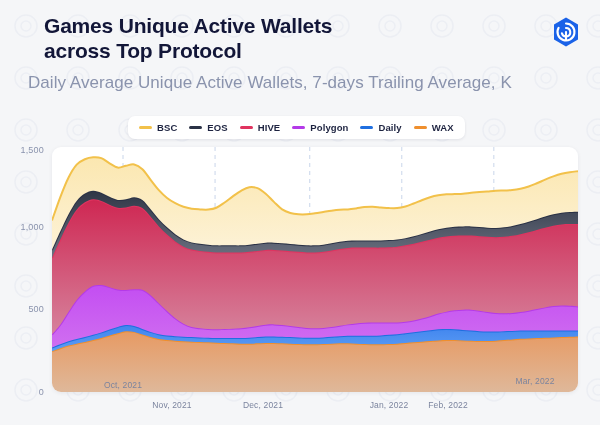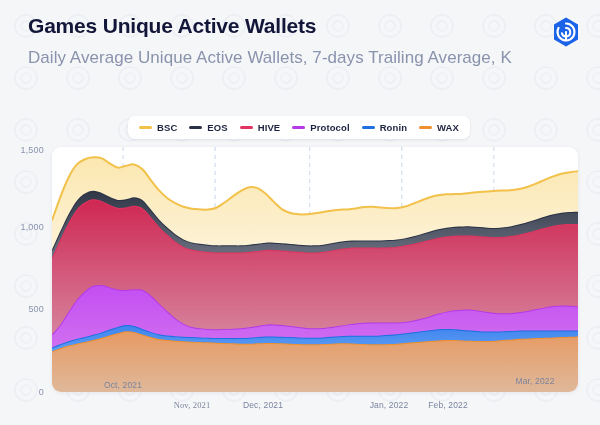--- a/index.html
+++ b/index.html
@@ -21,20 +21,21 @@
     opacity: 0.45;
     pointer-events: none;
   }
   #header { position: absolute; left: 28px; top: 14px; width: 500px; }
   #title {
     font-size: 21px;
     font-weight: bold;
     color: #121638;
     line-height: 1.18;
     letter-spacing: -0.2px;
+    margin-left: 16px;
   }
   #subtitle {
     margin-top: 9px;
     font-size: 17px;
     color: #8a93ad;
     letter-spacing: 0.05px;
   }
   #logo { position: absolute; right: 18px; top: 16px; width: 32px; height: 32px; }
 
   #legend {
@@ -94,20 +95,21 @@
           <circle cx="26" cy="26" r="5"></circle>
         </g>
       </pattern>
     </defs>
     <rect x="0" y="0" width="600" height="425" fill="url(#wmpat)"></rect>
   </svg>
 
   <div id="header">
     <div id="title">
       <span>Games Unique Active Wallets</span><br>
+      <span>across Top Protocol</span>
     </div>
     <div id="subtitle">Daily Average Unique Active Wallets, 7-days Trailing Average, K</div>
   </div>
 
   <svg id="logo" viewBox="0 0 64 64" xmlns="http://www.w3.org/2000/svg">
     <path d="M32 3 L56 17 L56 47 L32 61 L8 47 L8 17 Z" fill="#1a62e8"></path>
     <g fill="none" stroke="#ffffff" stroke-width="4.2" stroke-linecap="round">
       <path d="M32 15 a17 17 0 1 1 -14.8 8.6"></path>
       <path d="M32 24 a8.5 8.5 0 1 1 -8.2 10.7"></path>
     </g>
@@ -122,25 +124,25 @@
     <div class="legend-item">
       <span class="legend-swatch" style="background:#2b3246"></span>
       <span class="legend-label">EOS</span>
     </div>
     <div class="legend-item">
       <span class="legend-swatch" style="background:#e0335f"></span>
       <span class="legend-label">HIVE</span>
     </div>
     <div class="legend-item">
       <span class="legend-swatch" style="background:#b43ae8"></span>
-      <span class="legend-label">Protocol</span>
+      <span class="legend-label">Polygon</span>
     </div>
     <div class="legend-item">
       <span class="legend-swatch" style="background:#1f6fe0"></span>
-      <span class="legend-label">Ronin</span>
+      <span class="legend-label">Daily</span>
     </div>
     <div class="legend-item">
       <span class="legend-swatch" style="background:#ef8f2e"></span>
       <span class="legend-label">WAX</span>
     </div>
   </div>
 
   <div class="ytick" style="top:145px;">1,500</div>
   <div class="ytick" style="top:222px;">1,000</div>
   <div class="ytick" style="top:304px;">500</div>
@@ -190,19 +192,19 @@
         <path d="M 0.00 110.74 C 1.37 107.75 5.48 98.57 8.22 92.77 C 10.96 86.98 13.70 80.96 16.44 75.95 C 19.18 70.94 21.92 66.15 24.66 62.72 C 27.40 59.29 30.14 57.11 32.88 55.37 C 35.61 53.63 38.35 52.51 41.09 52.27 C 43.83 52.02 46.57 53.00 49.31 53.90 C 52.05 54.80 54.79 56.51 57.53 57.66 C 60.27 58.80 63.01 60.30 65.75 60.76 C 68.49 61.22 71.23 60.79 73.97 60.43 C 76.71 60.08 79.45 58.53 82.19 58.64 C 84.93 58.75 87.67 59.24 90.41 61.09 C 93.15 62.94 95.89 66.69 98.63 69.74 C 101.36 72.79 104.10 76.41 106.84 79.38 C 109.58 82.35 112.32 85.04 115.06 87.55 C 117.80 90.05 120.54 92.39 123.28 94.41 C 126.02 96.42 128.76 98.27 131.50 99.63 C 134.24 100.99 136.98 101.87 139.72 102.57 C 142.46 103.28 145.20 103.50 147.94 103.88 C 150.68 104.26 153.42 104.59 156.16 104.86 C 158.90 105.13 161.64 105.40 164.38 105.51 C 167.11 105.62 169.85 105.51 172.59 105.51 C 175.33 105.51 178.07 105.51 180.81 105.51 C 183.55 105.51 186.29 105.62 189.03 105.51 C 191.77 105.40 194.51 105.13 197.25 104.86 C 199.99 104.59 202.73 104.21 205.47 103.88 C 208.21 103.55 210.95 103.06 213.69 102.90 C 216.43 102.74 219.17 102.79 221.91 102.90 C 224.65 103.01 227.39 103.34 230.13 103.55 C 232.86 103.77 235.60 103.99 238.34 104.21 C 241.08 104.42 243.82 104.64 246.56 104.86 C 249.30 105.08 252.04 105.40 254.78 105.51 C 257.52 105.62 260.26 105.62 263.00 105.51 C 265.74 105.40 268.48 105.19 271.22 104.86 C 273.96 104.53 276.70 104.04 279.44 103.55 C 282.18 103.06 284.92 102.36 287.66 101.92 C 290.40 101.48 293.14 101.16 295.88 100.94 C 298.61 100.72 301.35 100.67 304.09 100.61 C 306.83 100.56 309.57 100.61 312.31 100.61 C 315.05 100.61 317.79 100.61 320.53 100.61 C 323.27 100.61 326.01 100.67 328.75 100.61 C 331.49 100.56 334.23 100.45 336.97 100.29 C 339.71 100.12 342.45 99.96 345.19 99.63 C 347.93 99.31 350.67 98.82 353.41 98.33 C 356.15 97.84 358.89 97.29 361.63 96.69 C 364.36 96.09 367.10 95.39 369.84 94.73 C 372.58 94.08 375.32 93.43 378.06 92.77 C 380.80 92.12 383.54 91.36 386.28 90.81 C 389.02 90.27 391.76 89.83 394.50 89.51 C 397.24 89.18 399.98 89.02 402.72 88.85 C 405.46 88.69 408.20 88.58 410.94 88.53 C 413.68 88.47 416.42 88.42 419.16 88.53 C 421.90 88.64 424.64 88.96 427.38 89.18 C 430.11 89.40 432.85 89.67 435.59 89.83 C 438.33 90.00 441.07 90.16 443.81 90.16 C 446.55 90.16 449.29 90.05 452.03 89.83 C 454.77 89.62 457.51 89.29 460.25 88.85 C 462.99 88.42 465.73 87.82 468.47 87.22 C 471.21 86.62 473.95 85.97 476.69 85.26 C 479.43 84.55 482.17 83.74 484.91 82.97 C 487.65 82.21 490.39 81.39 493.13 80.69 C 495.86 79.98 498.60 79.27 501.34 78.73 C 504.08 78.18 506.82 77.69 509.56 77.42 C 512.30 77.15 515.04 77.15 517.78 77.09 C 520.52 77.04 524.63 77.09 526.00 77.09 L 526.00 159.41 C 524.63 159.30 520.52 158.92 517.78 158.76 C 515.04 158.60 512.30 158.38 509.56 158.43 C 506.82 158.49 504.08 158.76 501.34 159.09 C 498.60 159.41 495.86 159.90 493.13 160.39 C 490.39 160.88 487.65 161.48 484.91 162.03 C 482.17 162.57 479.43 163.17 476.69 163.66 C 473.95 164.15 471.21 164.59 468.47 164.97 C 465.73 165.35 462.99 165.73 460.25 165.95 C 457.51 166.16 454.77 166.27 452.03 166.27 C 449.29 166.27 446.55 166.16 443.81 165.95 C 441.07 165.73 438.33 165.35 435.59 164.97 C 432.85 164.59 430.11 164.04 427.38 163.66 C 424.64 163.28 421.90 162.84 419.16 162.68 C 416.42 162.52 413.68 162.57 410.94 162.68 C 408.20 162.79 405.46 163.01 402.72 163.33 C 399.98 163.66 397.24 164.10 394.50 164.64 C 391.76 165.18 389.02 165.84 386.28 166.60 C 383.54 167.36 380.80 168.40 378.06 169.21 C 375.32 170.03 372.58 170.79 369.84 171.50 C 367.10 172.21 364.36 172.92 361.63 173.46 C 358.89 174.00 356.15 174.44 353.41 174.77 C 350.67 175.09 347.93 175.31 345.19 175.42 C 342.45 175.53 339.71 175.42 336.97 175.42 C 334.23 175.42 331.49 175.42 328.75 175.42 C 326.01 175.42 323.27 175.37 320.53 175.42 C 317.79 175.47 315.05 175.58 312.31 175.75 C 309.57 175.91 306.83 176.13 304.09 176.40 C 301.35 176.67 298.61 177.00 295.88 177.38 C 293.14 177.76 290.40 178.25 287.66 178.69 C 284.92 179.12 282.18 179.61 279.44 179.99 C 276.70 180.37 273.96 180.76 271.22 180.97 C 268.48 181.19 265.74 181.30 263.00 181.30 C 260.26 181.30 257.52 181.19 254.78 180.97 C 252.04 180.76 249.30 180.32 246.56 179.99 C 243.82 179.67 241.08 179.34 238.34 179.01 C 235.60 178.69 232.86 178.31 230.13 178.03 C 227.39 177.76 224.65 177.43 221.91 177.38 C 219.17 177.33 216.43 177.43 213.69 177.71 C 210.95 177.98 208.21 178.58 205.47 179.01 C 202.73 179.45 199.99 179.94 197.25 180.32 C 194.51 180.70 191.77 181.08 189.03 181.30 C 186.29 181.52 183.55 181.52 180.81 181.63 C 178.07 181.74 175.33 181.84 172.59 181.95 C 169.85 182.06 167.11 182.28 164.38 182.28 C 161.64 182.28 158.90 182.12 156.16 181.95 C 153.42 181.79 150.68 181.63 147.94 181.30 C 145.20 180.97 142.46 180.76 139.72 179.99 C 136.98 179.23 134.24 178.20 131.50 176.73 C 128.76 175.26 126.02 173.30 123.28 171.17 C 120.54 169.05 117.80 166.49 115.06 163.99 C 112.32 161.48 109.58 158.79 106.84 156.15 C 104.10 153.51 101.36 150.38 98.63 148.14 C 95.89 145.91 93.15 143.73 90.41 142.75 C 87.67 141.77 84.93 142.24 82.19 142.26 C 79.45 142.29 76.71 142.89 73.97 142.92 C 71.23 142.94 68.49 142.89 65.75 142.43 C 63.01 141.96 60.27 140.88 57.53 140.14 C 54.79 139.40 52.05 138.23 49.31 138.02 C 46.57 137.80 43.83 137.77 41.09 138.83 C 38.35 139.89 35.61 142.05 32.88 144.39 C 30.14 146.73 27.40 149.45 24.66 152.88 C 21.92 156.31 19.18 160.83 16.44 164.97 C 13.70 169.10 10.96 173.95 8.22 177.71 C 5.48 181.46 1.37 185.87 0.00 187.51 Z" fill="url(#grad3)"></path>
         <path d="M 0.00 110.74 C 1.37 107.75 5.48 98.57 8.22 92.77 C 10.96 86.98 13.70 80.96 16.44 75.95 C 19.18 70.94 21.92 66.15 24.66 62.72 C 27.40 59.29 30.14 57.11 32.88 55.37 C 35.61 53.63 38.35 52.51 41.09 52.27 C 43.83 52.02 46.57 53.00 49.31 53.90 C 52.05 54.80 54.79 56.51 57.53 57.66 C 60.27 58.80 63.01 60.30 65.75 60.76 C 68.49 61.22 71.23 60.79 73.97 60.43 C 76.71 60.08 79.45 58.53 82.19 58.64 C 84.93 58.75 87.67 59.24 90.41 61.09 C 93.15 62.94 95.89 66.69 98.63 69.74 C 101.36 72.79 104.10 76.41 106.84 79.38 C 109.58 82.35 112.32 85.04 115.06 87.55 C 117.80 90.05 120.54 92.39 123.28 94.41 C 126.02 96.42 128.76 98.27 131.50 99.63 C 134.24 100.99 136.98 101.87 139.72 102.57 C 142.46 103.28 145.20 103.50 147.94 103.88 C 150.68 104.26 153.42 104.59 156.16 104.86 C 158.90 105.13 161.64 105.40 164.38 105.51 C 167.11 105.62 169.85 105.51 172.59 105.51 C 175.33 105.51 178.07 105.51 180.81 105.51 C 183.55 105.51 186.29 105.62 189.03 105.51 C 191.77 105.40 194.51 105.13 197.25 104.86 C 199.99 104.59 202.73 104.21 205.47 103.88 C 208.21 103.55 210.95 103.06 213.69 102.90 C 216.43 102.74 219.17 102.79 221.91 102.90 C 224.65 103.01 227.39 103.34 230.13 103.55 C 232.86 103.77 235.60 103.99 238.34 104.21 C 241.08 104.42 243.82 104.64 246.56 104.86 C 249.30 105.08 252.04 105.40 254.78 105.51 C 257.52 105.62 260.26 105.62 263.00 105.51 C 265.74 105.40 268.48 105.19 271.22 104.86 C 273.96 104.53 276.70 104.04 279.44 103.55 C 282.18 103.06 284.92 102.36 287.66 101.92 C 290.40 101.48 293.14 101.16 295.88 100.94 C 298.61 100.72 301.35 100.67 304.09 100.61 C 306.83 100.56 309.57 100.61 312.31 100.61 C 315.05 100.61 317.79 100.61 320.53 100.61 C 323.27 100.61 326.01 100.67 328.75 100.61 C 331.49 100.56 334.23 100.45 336.97 100.29 C 339.71 100.12 342.45 99.96 345.19 99.63 C 347.93 99.31 350.67 98.82 353.41 98.33 C 356.15 97.84 358.89 97.29 361.63 96.69 C 364.36 96.09 367.10 95.39 369.84 94.73 C 372.58 94.08 375.32 93.43 378.06 92.77 C 380.80 92.12 383.54 91.36 386.28 90.81 C 389.02 90.27 391.76 89.83 394.50 89.51 C 397.24 89.18 399.98 89.02 402.72 88.85 C 405.46 88.69 408.20 88.58 410.94 88.53 C 413.68 88.47 416.42 88.42 419.16 88.53 C 421.90 88.64 424.64 88.96 427.38 89.18 C 430.11 89.40 432.85 89.67 435.59 89.83 C 438.33 90.00 441.07 90.16 443.81 90.16 C 446.55 90.16 449.29 90.05 452.03 89.83 C 454.77 89.62 457.51 89.29 460.25 88.85 C 462.99 88.42 465.73 87.82 468.47 87.22 C 471.21 86.62 473.95 85.97 476.69 85.26 C 479.43 84.55 482.17 83.74 484.91 82.97 C 487.65 82.21 490.39 81.39 493.13 80.69 C 495.86 79.98 498.60 79.27 501.34 78.73 C 504.08 78.18 506.82 77.69 509.56 77.42 C 512.30 77.15 515.04 77.15 517.78 77.09 C 520.52 77.04 524.63 77.09 526.00 77.09" fill="none" stroke="#e0335f" stroke-width="2" stroke-linejoin="round"></path>
         <path d="M 0.00 102.90 C 1.37 99.85 5.48 90.51 8.22 84.61 C 10.96 78.70 13.70 72.57 16.44 67.46 C 19.18 62.34 21.92 57.38 24.66 53.90 C 27.40 50.42 30.14 48.24 32.88 46.55 C 35.61 44.86 38.35 43.91 41.09 43.77 C 43.83 43.64 46.57 44.73 49.31 45.73 C 52.05 46.74 54.79 48.62 57.53 49.82 C 60.27 51.01 63.01 52.51 65.75 52.92 C 68.49 53.33 71.23 52.73 73.97 52.27 C 76.71 51.80 79.45 50.03 82.19 50.14 C 84.93 50.25 87.67 50.91 90.41 52.92 C 93.15 54.93 95.89 59.02 98.63 62.23 C 101.36 65.44 104.10 69.17 106.84 72.19 C 109.58 75.21 112.32 77.86 115.06 80.36 C 117.80 82.86 120.54 85.21 123.28 87.22 C 126.02 89.23 128.76 91.09 131.50 92.45 C 134.24 93.81 136.98 94.68 139.72 95.39 C 142.46 96.09 145.20 96.31 147.94 96.69 C 150.68 97.07 153.42 97.40 156.16 97.67 C 158.90 97.95 161.64 98.22 164.38 98.33 C 167.11 98.44 169.85 98.33 172.59 98.33 C 175.33 98.33 178.07 98.33 180.81 98.33 C 183.55 98.33 186.29 98.44 189.03 98.33 C 191.77 98.22 194.51 97.95 197.25 97.67 C 199.99 97.40 202.73 97.02 205.47 96.69 C 208.21 96.37 210.95 95.88 213.69 95.71 C 216.43 95.55 219.17 95.60 221.91 95.71 C 224.65 95.82 227.39 96.15 230.13 96.37 C 232.86 96.58 235.60 96.80 238.34 97.02 C 241.08 97.24 243.82 97.46 246.56 97.67 C 249.30 97.89 252.04 98.22 254.78 98.33 C 257.52 98.44 260.26 98.44 263.00 98.33 C 265.74 98.22 268.48 98.00 271.22 97.67 C 273.96 97.35 276.70 96.86 279.44 96.37 C 282.18 95.88 284.92 95.17 287.66 94.73 C 290.40 94.30 293.14 93.97 295.88 93.75 C 298.61 93.54 301.35 93.48 304.09 93.43 C 306.83 93.37 309.57 93.43 312.31 93.43 C 315.05 93.43 317.79 93.43 320.53 93.43 C 323.27 93.43 326.01 93.48 328.75 93.43 C 331.49 93.37 334.23 93.26 336.97 93.10 C 339.71 92.94 342.45 92.77 345.19 92.45 C 347.93 92.12 350.67 91.68 353.41 91.14 C 356.15 90.60 358.89 89.89 361.63 89.18 C 364.36 88.47 367.10 87.66 369.84 86.89 C 372.58 86.13 375.32 85.37 378.06 84.61 C 380.80 83.84 383.54 82.97 386.28 82.32 C 389.02 81.67 391.76 81.12 394.50 80.69 C 397.24 80.25 399.98 79.92 402.72 79.71 C 405.46 79.49 408.20 79.43 410.94 79.38 C 413.68 79.33 416.42 79.27 419.16 79.38 C 421.90 79.49 424.64 79.82 427.38 80.03 C 430.11 80.25 432.85 80.52 435.59 80.69 C 438.33 80.85 441.07 81.07 443.81 81.01 C 446.55 80.96 449.29 80.69 452.03 80.36 C 454.77 80.03 457.51 79.60 460.25 79.05 C 462.99 78.51 465.73 77.80 468.47 77.09 C 471.21 76.39 473.95 75.62 476.69 74.81 C 479.43 73.99 482.17 73.06 484.91 72.19 C 487.65 71.32 490.39 70.40 493.13 69.58 C 495.86 68.76 498.60 67.95 501.34 67.29 C 504.08 66.64 506.82 66.04 509.56 65.66 C 512.30 65.28 515.04 65.17 517.78 65.01 C 520.52 64.84 524.63 64.73 526.00 64.68 L 526.00 77.09 C 524.63 77.09 520.52 77.04 517.78 77.09 C 515.04 77.15 512.30 77.15 509.56 77.42 C 506.82 77.69 504.08 78.18 501.34 78.73 C 498.60 79.27 495.86 79.98 493.13 80.69 C 490.39 81.39 487.65 82.21 484.91 82.97 C 482.17 83.74 479.43 84.55 476.69 85.26 C 473.95 85.97 471.21 86.62 468.47 87.22 C 465.73 87.82 462.99 88.42 460.25 88.85 C 457.51 89.29 454.77 89.62 452.03 89.83 C 449.29 90.05 446.55 90.16 443.81 90.16 C 441.07 90.16 438.33 90.00 435.59 89.83 C 432.85 89.67 430.11 89.40 427.38 89.18 C 424.64 88.96 421.90 88.64 419.16 88.53 C 416.42 88.42 413.68 88.47 410.94 88.53 C 408.20 88.58 405.46 88.69 402.72 88.85 C 399.98 89.02 397.24 89.18 394.50 89.51 C 391.76 89.83 389.02 90.27 386.28 90.81 C 383.54 91.36 380.80 92.12 378.06 92.77 C 375.32 93.43 372.58 94.08 369.84 94.73 C 367.10 95.39 364.36 96.09 361.63 96.69 C 358.89 97.29 356.15 97.84 353.41 98.33 C 350.67 98.82 347.93 99.31 345.19 99.63 C 342.45 99.96 339.71 100.12 336.97 100.29 C 334.23 100.45 331.49 100.56 328.75 100.61 C 326.01 100.67 323.27 100.61 320.53 100.61 C 317.79 100.61 315.05 100.61 312.31 100.61 C 309.57 100.61 306.83 100.56 304.09 100.61 C 301.35 100.67 298.61 100.72 295.88 100.94 C 293.14 101.16 290.40 101.48 287.66 101.92 C 284.92 102.36 282.18 103.06 279.44 103.55 C 276.70 104.04 273.96 104.53 271.22 104.86 C 268.48 105.19 265.74 105.40 263.00 105.51 C 260.26 105.62 257.52 105.62 254.78 105.51 C 252.04 105.40 249.30 105.08 246.56 104.86 C 243.82 104.64 241.08 104.42 238.34 104.21 C 235.60 103.99 232.86 103.77 230.13 103.55 C 227.39 103.34 224.65 103.01 221.91 102.90 C 219.17 102.79 216.43 102.74 213.69 102.90 C 210.95 103.06 208.21 103.55 205.47 103.88 C 202.73 104.21 199.99 104.59 197.25 104.86 C 194.51 105.13 191.77 105.40 189.03 105.51 C 186.29 105.62 183.55 105.51 180.81 105.51 C 178.07 105.51 175.33 105.51 172.59 105.51 C 169.85 105.51 167.11 105.62 164.38 105.51 C 161.64 105.40 158.90 105.13 156.16 104.86 C 153.42 104.59 150.68 104.26 147.94 103.88 C 145.20 103.50 142.46 103.28 139.72 102.57 C 136.98 101.87 134.24 100.99 131.50 99.63 C 128.76 98.27 126.02 96.42 123.28 94.41 C 120.54 92.39 117.80 90.05 115.06 87.55 C 112.32 85.04 109.58 82.35 106.84 79.38 C 104.10 76.41 101.36 72.79 98.63 69.74 C 95.89 66.69 93.15 62.94 90.41 61.09 C 87.67 59.24 84.93 58.75 82.19 58.64 C 79.45 58.53 76.71 60.08 73.97 60.43 C 71.23 60.79 68.49 61.22 65.75 60.76 C 63.01 60.30 60.27 58.80 57.53 57.66 C 54.79 56.51 52.05 54.80 49.31 53.90 C 46.57 53.00 43.83 52.02 41.09 52.27 C 38.35 52.51 35.61 53.63 32.88 55.37 C 30.14 57.11 27.40 59.29 24.66 62.72 C 21.92 66.15 19.18 70.94 16.44 75.95 C 13.70 80.96 10.96 86.98 8.22 92.77 C 5.48 98.57 1.37 107.75 0.00 110.74 Z" fill="url(#grad4)"></path>
         <path d="M 0.00 102.90 C 1.37 99.85 5.48 90.51 8.22 84.61 C 10.96 78.70 13.70 72.57 16.44 67.46 C 19.18 62.34 21.92 57.38 24.66 53.90 C 27.40 50.42 30.14 48.24 32.88 46.55 C 35.61 44.86 38.35 43.91 41.09 43.77 C 43.83 43.64 46.57 44.73 49.31 45.73 C 52.05 46.74 54.79 48.62 57.53 49.82 C 60.27 51.01 63.01 52.51 65.75 52.92 C 68.49 53.33 71.23 52.73 73.97 52.27 C 76.71 51.80 79.45 50.03 82.19 50.14 C 84.93 50.25 87.67 50.91 90.41 52.92 C 93.15 54.93 95.89 59.02 98.63 62.23 C 101.36 65.44 104.10 69.17 106.84 72.19 C 109.58 75.21 112.32 77.86 115.06 80.36 C 117.80 82.86 120.54 85.21 123.28 87.22 C 126.02 89.23 128.76 91.09 131.50 92.45 C 134.24 93.81 136.98 94.68 139.72 95.39 C 142.46 96.09 145.20 96.31 147.94 96.69 C 150.68 97.07 153.42 97.40 156.16 97.67 C 158.90 97.95 161.64 98.22 164.38 98.33 C 167.11 98.44 169.85 98.33 172.59 98.33 C 175.33 98.33 178.07 98.33 180.81 98.33 C 183.55 98.33 186.29 98.44 189.03 98.33 C 191.77 98.22 194.51 97.95 197.25 97.67 C 199.99 97.40 202.73 97.02 205.47 96.69 C 208.21 96.37 210.95 95.88 213.69 95.71 C 216.43 95.55 219.17 95.60 221.91 95.71 C 224.65 95.82 227.39 96.15 230.13 96.37 C 232.86 96.58 235.60 96.80 238.34 97.02 C 241.08 97.24 243.82 97.46 246.56 97.67 C 249.30 97.89 252.04 98.22 254.78 98.33 C 257.52 98.44 260.26 98.44 263.00 98.33 C 265.74 98.22 268.48 98.00 271.22 97.67 C 273.96 97.35 276.70 96.86 279.44 96.37 C 282.18 95.88 284.92 95.17 287.66 94.73 C 290.40 94.30 293.14 93.97 295.88 93.75 C 298.61 93.54 301.35 93.48 304.09 93.43 C 306.83 93.37 309.57 93.43 312.31 93.43 C 315.05 93.43 317.79 93.43 320.53 93.43 C 323.27 93.43 326.01 93.48 328.75 93.43 C 331.49 93.37 334.23 93.26 336.97 93.10 C 339.71 92.94 342.45 92.77 345.19 92.45 C 347.93 92.12 350.67 91.68 353.41 91.14 C 356.15 90.60 358.89 89.89 361.63 89.18 C 364.36 88.47 367.10 87.66 369.84 86.89 C 372.58 86.13 375.32 85.37 378.06 84.61 C 380.80 83.84 383.54 82.97 386.28 82.32 C 389.02 81.67 391.76 81.12 394.50 80.69 C 397.24 80.25 399.98 79.92 402.72 79.71 C 405.46 79.49 408.20 79.43 410.94 79.38 C 413.68 79.33 416.42 79.27 419.16 79.38 C 421.90 79.49 424.64 79.82 427.38 80.03 C 430.11 80.25 432.85 80.52 435.59 80.69 C 438.33 80.85 441.07 81.07 443.81 81.01 C 446.55 80.96 449.29 80.69 452.03 80.36 C 454.77 80.03 457.51 79.60 460.25 79.05 C 462.99 78.51 465.73 77.80 468.47 77.09 C 471.21 76.39 473.95 75.62 476.69 74.81 C 479.43 73.99 482.17 73.06 484.91 72.19 C 487.65 71.32 490.39 70.40 493.13 69.58 C 495.86 68.76 498.60 67.95 501.34 67.29 C 504.08 66.64 506.82 66.04 509.56 65.66 C 512.30 65.28 515.04 65.17 517.78 65.01 C 520.52 64.84 524.63 64.73 526.00 64.68" fill="none" stroke="#2b3246" stroke-width="2" stroke-linejoin="round"></path>
         <path d="M 0.00 73.50 C 1.37 69.63 5.48 57.44 8.22 50.31 C 10.96 43.17 13.70 36.15 16.44 30.71 C 19.18 25.26 21.92 20.72 24.66 17.64 C 27.40 14.56 30.14 13.47 32.88 12.25 C 35.61 11.03 38.35 10.48 41.09 10.29 C 43.83 10.10 46.57 10.10 49.31 11.11 C 52.05 12.11 54.79 14.75 57.53 16.33 C 60.27 17.91 63.01 20.17 65.75 20.58 C 68.49 20.99 71.23 19.30 73.97 18.78 C 76.71 18.27 79.45 16.90 82.19 17.48 C 84.93 18.05 87.67 19.65 90.41 22.21 C 93.15 24.77 95.89 29.35 98.63 32.83 C 101.36 36.31 104.10 40.10 106.84 43.12 C 109.58 46.14 112.32 48.78 115.06 50.96 C 117.80 53.14 120.54 54.72 123.28 56.19 C 126.02 57.66 128.76 58.85 131.50 59.78 C 134.24 60.71 136.98 61.30 139.72 61.74 C 142.46 62.18 145.20 62.26 147.94 62.39 C 150.68 62.53 153.42 62.83 156.16 62.56 C 158.90 62.28 161.64 61.93 164.38 60.76 C 167.11 59.59 169.85 57.44 172.59 55.53 C 175.33 53.63 178.07 51.29 180.81 49.33 C 183.55 47.37 186.29 45.30 189.03 43.77 C 191.77 42.25 194.51 40.62 197.25 40.18 C 199.99 39.74 202.73 40.07 205.47 41.16 C 208.21 42.25 210.95 44.43 213.69 46.71 C 216.43 49.00 219.17 52.27 221.91 54.88 C 224.65 57.49 227.39 60.54 230.13 62.39 C 232.86 64.24 235.60 65.17 238.34 65.99 C 241.08 66.80 243.82 67.08 246.56 67.29 C 249.30 67.51 252.04 67.46 254.78 67.29 C 257.52 67.13 260.26 66.69 263.00 66.31 C 265.74 65.93 268.48 65.44 271.22 65.01 C 273.96 64.57 276.70 64.08 279.44 63.70 C 282.18 63.32 284.92 62.94 287.66 62.72 C 290.40 62.50 293.14 62.61 295.88 62.39 C 298.61 62.18 301.35 61.79 304.09 61.41 C 306.83 61.03 309.57 60.38 312.31 60.11 C 315.05 59.83 317.79 59.73 320.53 59.78 C 323.27 59.83 326.01 60.22 328.75 60.43 C 331.49 60.65 334.23 60.98 336.97 61.09 C 339.71 61.20 342.45 61.36 345.19 61.09 C 347.93 60.81 350.67 60.22 353.41 59.45 C 356.15 58.69 358.89 57.55 361.63 56.51 C 364.36 55.48 367.10 54.28 369.84 53.25 C 372.58 52.21 375.32 51.12 378.06 50.31 C 380.80 49.49 383.54 48.84 386.28 48.35 C 389.02 47.86 391.76 47.58 394.50 47.37 C 397.24 47.15 399.98 47.15 402.72 47.04 C 405.46 46.93 408.20 46.93 410.94 46.71 C 413.68 46.50 416.42 46.01 419.16 45.73 C 421.90 45.46 424.64 45.30 427.38 45.08 C 430.11 44.86 432.85 44.64 435.59 44.43 C 438.33 44.21 441.07 43.94 443.81 43.77 C 446.55 43.61 449.29 43.56 452.03 43.45 C 454.77 43.34 457.51 43.39 460.25 43.12 C 462.99 42.85 465.73 42.41 468.47 41.81 C 471.21 41.21 473.95 40.45 476.69 39.53 C 479.43 38.60 482.17 37.40 484.91 36.26 C 487.65 35.12 490.39 33.81 493.13 32.67 C 495.86 31.52 498.60 30.38 501.34 29.40 C 504.08 28.42 506.82 27.49 509.56 26.79 C 512.30 26.08 515.04 25.59 517.78 25.15 C 520.52 24.72 524.63 24.34 526.00 24.17 L 526.00 64.68 C 524.63 64.73 520.52 64.84 517.78 65.01 C 515.04 65.17 512.30 65.28 509.56 65.66 C 506.82 66.04 504.08 66.64 501.34 67.29 C 498.60 67.95 495.86 68.76 493.13 69.58 C 490.39 70.40 487.65 71.32 484.91 72.19 C 482.17 73.06 479.43 73.99 476.69 74.81 C 473.95 75.62 471.21 76.39 468.47 77.09 C 465.73 77.80 462.99 78.51 460.25 79.05 C 457.51 79.60 454.77 80.03 452.03 80.36 C 449.29 80.69 446.55 80.96 443.81 81.01 C 441.07 81.07 438.33 80.85 435.59 80.69 C 432.85 80.52 430.11 80.25 427.38 80.03 C 424.64 79.82 421.90 79.49 419.16 79.38 C 416.42 79.27 413.68 79.33 410.94 79.38 C 408.20 79.43 405.46 79.49 402.72 79.71 C 399.98 79.92 397.24 80.25 394.50 80.69 C 391.76 81.12 389.02 81.67 386.28 82.32 C 383.54 82.97 380.80 83.84 378.06 84.61 C 375.32 85.37 372.58 86.13 369.84 86.89 C 367.10 87.66 364.36 88.47 361.63 89.18 C 358.89 89.89 356.15 90.60 353.41 91.14 C 350.67 91.68 347.93 92.12 345.19 92.45 C 342.45 92.77 339.71 92.94 336.97 93.10 C 334.23 93.26 331.49 93.37 328.75 93.43 C 326.01 93.48 323.27 93.43 320.53 93.43 C 317.79 93.43 315.05 93.43 312.31 93.43 C 309.57 93.43 306.83 93.37 304.09 93.43 C 301.35 93.48 298.61 93.54 295.88 93.75 C 293.14 93.97 290.40 94.30 287.66 94.73 C 284.92 95.17 282.18 95.88 279.44 96.37 C 276.70 96.86 273.96 97.35 271.22 97.67 C 268.48 98.00 265.74 98.22 263.00 98.33 C 260.26 98.44 257.52 98.44 254.78 98.33 C 252.04 98.22 249.30 97.89 246.56 97.67 C 243.82 97.46 241.08 97.24 238.34 97.02 C 235.60 96.80 232.86 96.58 230.13 96.37 C 227.39 96.15 224.65 95.82 221.91 95.71 C 219.17 95.60 216.43 95.55 213.69 95.71 C 210.95 95.88 208.21 96.37 205.47 96.69 C 202.73 97.02 199.99 97.40 197.25 97.67 C 194.51 97.95 191.77 98.22 189.03 98.33 C 186.29 98.44 183.55 98.33 180.81 98.33 C 178.07 98.33 175.33 98.33 172.59 98.33 C 169.85 98.33 167.11 98.44 164.38 98.33 C 161.64 98.22 158.90 97.95 156.16 97.67 C 153.42 97.40 150.68 97.07 147.94 96.69 C 145.20 96.31 142.46 96.09 139.72 95.39 C 136.98 94.68 134.24 93.81 131.50 92.45 C 128.76 91.09 126.02 89.23 123.28 87.22 C 120.54 85.21 117.80 82.86 115.06 80.36 C 112.32 77.86 109.58 75.21 106.84 72.19 C 104.10 69.17 101.36 65.44 98.63 62.23 C 95.89 59.02 93.15 54.93 90.41 52.92 C 87.67 50.91 84.93 50.25 82.19 50.14 C 79.45 50.03 76.71 51.80 73.97 52.27 C 71.23 52.73 68.49 53.33 65.75 52.92 C 63.01 52.51 60.27 51.01 57.53 49.82 C 54.79 48.62 52.05 46.74 49.31 45.73 C 46.57 44.73 43.83 43.64 41.09 43.77 C 38.35 43.91 35.61 44.86 32.88 46.55 C 30.14 48.24 27.40 50.42 24.66 53.90 C 21.92 57.38 19.18 62.34 16.44 67.46 C 13.70 72.57 10.96 78.70 8.22 84.61 C 5.48 90.51 1.37 99.85 0.00 102.90 Z" fill="url(#grad5)"></path>
         <path d="M 0.00 73.50 C 1.37 69.63 5.48 57.44 8.22 50.31 C 10.96 43.17 13.70 36.15 16.44 30.71 C 19.18 25.26 21.92 20.72 24.66 17.64 C 27.40 14.56 30.14 13.47 32.88 12.25 C 35.61 11.03 38.35 10.48 41.09 10.29 C 43.83 10.10 46.57 10.10 49.31 11.11 C 52.05 12.11 54.79 14.75 57.53 16.33 C 60.27 17.91 63.01 20.17 65.75 20.58 C 68.49 20.99 71.23 19.30 73.97 18.78 C 76.71 18.27 79.45 16.90 82.19 17.48 C 84.93 18.05 87.67 19.65 90.41 22.21 C 93.15 24.77 95.89 29.35 98.63 32.83 C 101.36 36.31 104.10 40.10 106.84 43.12 C 109.58 46.14 112.32 48.78 115.06 50.96 C 117.80 53.14 120.54 54.72 123.28 56.19 C 126.02 57.66 128.76 58.85 131.50 59.78 C 134.24 60.71 136.98 61.30 139.72 61.74 C 142.46 62.18 145.20 62.26 147.94 62.39 C 150.68 62.53 153.42 62.83 156.16 62.56 C 158.90 62.28 161.64 61.93 164.38 60.76 C 167.11 59.59 169.85 57.44 172.59 55.53 C 175.33 53.63 178.07 51.29 180.81 49.33 C 183.55 47.37 186.29 45.30 189.03 43.77 C 191.77 42.25 194.51 40.62 197.25 40.18 C 199.99 39.74 202.73 40.07 205.47 41.16 C 208.21 42.25 210.95 44.43 213.69 46.71 C 216.43 49.00 219.17 52.27 221.91 54.88 C 224.65 57.49 227.39 60.54 230.13 62.39 C 232.86 64.24 235.60 65.17 238.34 65.99 C 241.08 66.80 243.82 67.08 246.56 67.29 C 249.30 67.51 252.04 67.46 254.78 67.29 C 257.52 67.13 260.26 66.69 263.00 66.31 C 265.74 65.93 268.48 65.44 271.22 65.01 C 273.96 64.57 276.70 64.08 279.44 63.70 C 282.18 63.32 284.92 62.94 287.66 62.72 C 290.40 62.50 293.14 62.61 295.88 62.39 C 298.61 62.18 301.35 61.79 304.09 61.41 C 306.83 61.03 309.57 60.38 312.31 60.11 C 315.05 59.83 317.79 59.73 320.53 59.78 C 323.27 59.83 326.01 60.22 328.75 60.43 C 331.49 60.65 334.23 60.98 336.97 61.09 C 339.71 61.20 342.45 61.36 345.19 61.09 C 347.93 60.81 350.67 60.22 353.41 59.45 C 356.15 58.69 358.89 57.55 361.63 56.51 C 364.36 55.48 367.10 54.28 369.84 53.25 C 372.58 52.21 375.32 51.12 378.06 50.31 C 380.80 49.49 383.54 48.84 386.28 48.35 C 389.02 47.86 391.76 47.58 394.50 47.37 C 397.24 47.15 399.98 47.15 402.72 47.04 C 405.46 46.93 408.20 46.93 410.94 46.71 C 413.68 46.50 416.42 46.01 419.16 45.73 C 421.90 45.46 424.64 45.30 427.38 45.08 C 430.11 44.86 432.85 44.64 435.59 44.43 C 438.33 44.21 441.07 43.94 443.81 43.77 C 446.55 43.61 449.29 43.56 452.03 43.45 C 454.77 43.34 457.51 43.39 460.25 43.12 C 462.99 42.85 465.73 42.41 468.47 41.81 C 471.21 41.21 473.95 40.45 476.69 39.53 C 479.43 38.60 482.17 37.40 484.91 36.26 C 487.65 35.12 490.39 33.81 493.13 32.67 C 495.86 31.52 498.60 30.38 501.34 29.40 C 504.08 28.42 506.82 27.49 509.56 26.79 C 512.30 26.08 515.04 25.59 517.78 25.15 C 520.52 24.72 524.63 24.34 526.00 24.17" fill="none" stroke="#f2c14a" stroke-width="2" stroke-linejoin="round"></path>
       </svg>
   </div>
 
   <div class="xtick" style="left:123px; top:380px;">Oct, 2021</div>
-  <div class="xtick" style="left:192px; top:400px;font-family:Liberation Serif, serif;">Nov, 2021</div>
+  <div class="xtick" style="left:172px; top:400px;">Nov, 2021</div>
   <div class="xtick" style="left:263px; top:400px;">Dec, 2021</div>
   <div class="xtick" style="left:361px; top:400px;margin-left:28px;">Jan, 2022</div>
   <div class="xtick" style="left:448px; top:400px;">Feb, 2022</div>
   <div class="xtick" style="left:535px; top:376px;">Mar, 2022</div>
 
 </div>
 
 </body></html>

